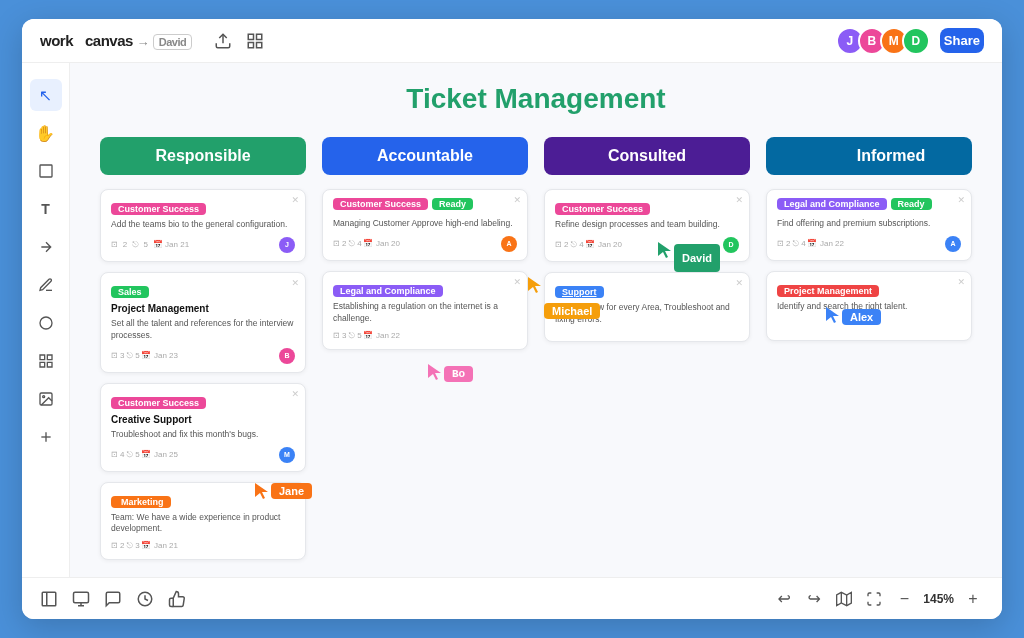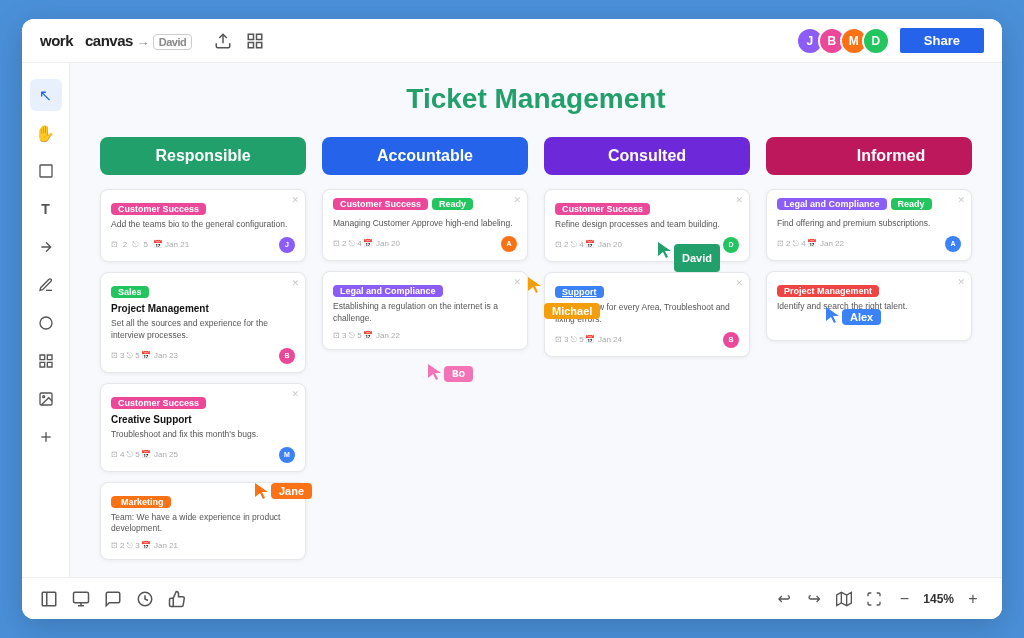--- a/index.html
+++ b/index.html
@@ -97,22 +97,22 @@
       justify-content: center;
       font-size: 12px;
       font-weight: bold;
       color: #fff;
     }
     .avatar:first-child { margin-left: 0; }
     .share-btn {
       background: #2563eb;
       color: #fff;
       border: none;
-      border-radius: 2px;
-      padding: 5px 24px;
+      border-radius: 8px;
+      padding: 5px 4px;
       font-size: 13px;
       font-weight: 600;
       cursor: pointer;
       text-align: right;
     }
     
     .canvas-area {
       display: flex;
       flex: 1;
       overflow: hidden;
@@ -173,22 +173,22 @@
       border-radius: 8px;
       padding: 10px 0;
       text-align: center;
       font-size: 16px;
       font-weight: 700;
       color: #fff;
       margin-bottom: 4px;
     }
     .col-header.green { background: #22a06b; }
     .col-header.blue { background: #2563eb; }
-    .col-header.yellow { background: #6d28d9; }
-    .col-header.orange { background: #be185d; padding-left: 44px; }
+    .col-header.yellow { background: #4c1d95; }
+    .col-header.orange { background: #0369a1; padding-left: 44px; }
 
     
     .card {
       background: #fff;
       border-radius: 8px;
       border: 1px solid #e5e7eb;
       padding: 8px 10px;
       box-shadow: 0 1px 4px rgba(0,0,0,0.06);
       position: relative;
       min-height: 70px;
@@ -414,21 +414,21 @@
                 <span class="card-meta-text">📅 Jan 21</span>
               </div>
               <div class="card-avatar-sm" style="background:#8b5cf6">J</div>
             </div>
           </div>
 
           <div class="card">
             <span class="close-x">✕</span>
             <span class="card-tag tag-green">Sales</span>
             <div class="card-title">Project Management</div>
-            <div class="card-desc">Set all the sources and experience for the interview processes.</div>
+            <div class="card-desc">Set all the talent and references for the interview processes.</div>
             <div class="card-footer">
               <div class="card-meta">
                 <span class="card-meta-text">⊡ 3  ⎋ 5  📅 Jan 23</span>
               </div>
               <div class="card-avatar-sm" style="background:#ec4899">B</div>
             </div>
           </div>
 
           <div class="card">
             <span class="close-x">✕</span>
@@ -497,26 +497,20 @@
                 <span class="card-meta-text">⊡ 2  ⎋ 4  📅 Jan 20</span>
               </div>
               <div class="card-avatar-sm" style="background:#22c55e">D</div>
             </div>
           </div>
 
           <div class="card">
             <span class="close-x">✕</span>
             <span class="card-tag tag-blue">Support</span>
             <div class="card-desc">Support view for every Area, Troubleshoot and fixing errors.</div>
-            <div class="card-footer">
-              <div class="card-meta">
-                <span class="card-meta-text">⊡ 3  ⎋ 5  📅 Jan 24</span>
-              </div>
-              <div class="card-avatar-sm" style="background:#ec4899">B</div>
-            </div>
           </div>
         </div>
 
         <div class="column">
           <div class="col-header orange">Informed</div>
 
           <div class="card">
             <span class="close-x">✕</span>
             <div style="display:flex;gap:4px;margin-bottom:4px;">
               <span class="card-tag tag-purple">Legal and Compliance</span>

